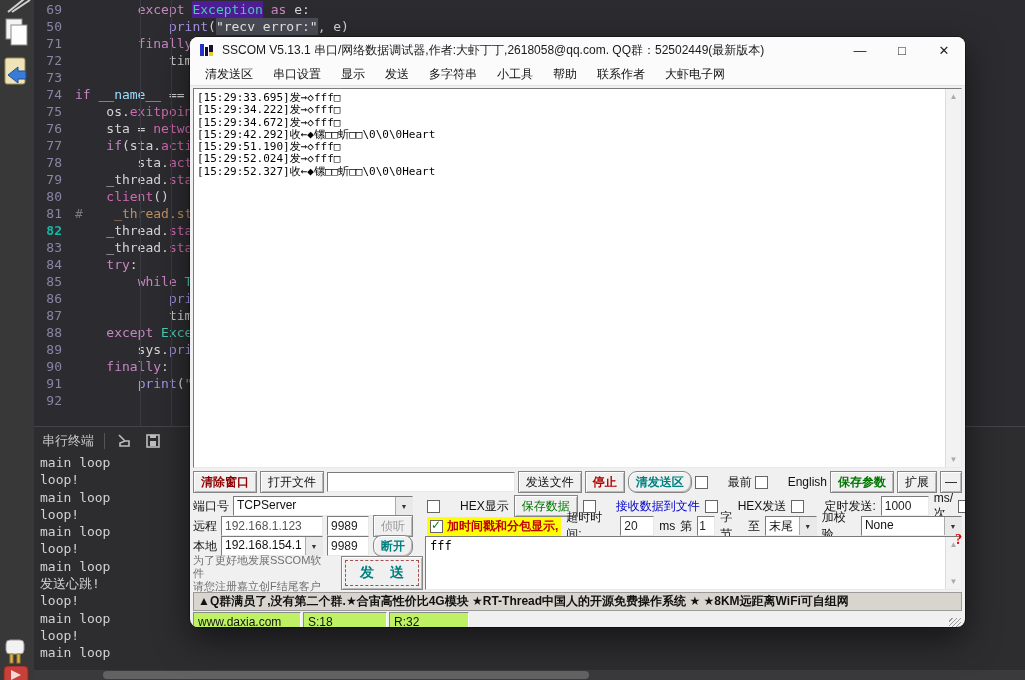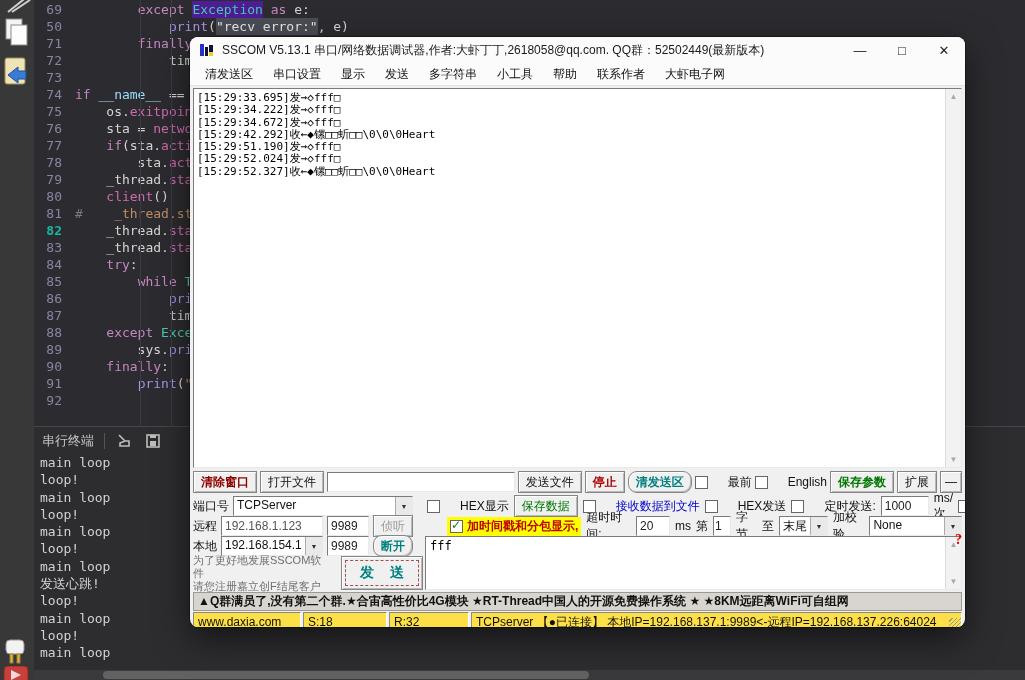--- a/index.html
+++ b/index.html
@@ -66,37 +66,37 @@
   .colL{width:230px;flex:none;}
   .lrow{height:20px;display:flex;align-items:center;gap:4px;}
   .combo{display:inline-flex;align-items:stretch;background:#fff;border:1px solid;
          border-color:#7b7b7b #e9e9e9 #e9e9e9 #7b7b7b;height:18px;cursor:pointer;}
   .combo .val{padding:1px 3px;flex:1;white-space:nowrap;overflow:hidden;font-size:12px;}
   .combo .da{width:16px;background:#e9e9e9;border-left:1px solid #aaa;display:flex;align-items:center;
              justify-content:center;font-size:7px;color:#333;}
   .colR{flex:1;display:flex;flex-direction:column;min-width:0;}
   .orow{height:20px;display:flex;align-items:center;gap:5px;padding-left:4px;}
   .ts{background:#ffff00;color:#c00000;font-weight:bold;display:inline-flex;align-items:center;gap:4px;
-      padding:1px 3px;cursor:pointer;white-space:nowrap;margin-left:20px;}
+      padding:1px 3px;cursor:pointer;white-space:nowrap;}
   .sendwrap{flex:1;position:relative;background:#fff;border:1px solid;
             border-color:#7b7b7b #e9e9e9 #e9e9e9 #7b7b7b;margin-left:2px;}
   .sendtext{padding:2px 4px;font-family:"DejaVu Sans Mono","Liberation Mono",monospace;font-size:12px;color:#000;}
   .reg{height:34px;display:flex;align-items:center;}
   .reg .txt{width:136px;color:#707070;font-size:11px;line-height:13px;flex:none;}
   .sendbtn{width:86px;height:32px;margin-left:12px;background:#f0f0f0;border:1px solid #858585;
            box-shadow:inset 1px 1px 0 #fff,inset -1px -1px 0 #b9b9b9;display:flex;align-items:center;
            justify-content:center;cursor:pointer;position:relative;}
   .sendbtn .focus{position:absolute;inset:3px;border:1px dashed #a05050;}
   .sendbtn .lbl{color:#008080;font-weight:bold;font-size:14px;letter-spacing:6px;padding-left:6px;}
   .qmark{position:absolute;right:0;top:36px;color:#e00000;font-weight:bold;font-size:14px;
          font-family:"Liberation Serif","DejaVu Serif",serif;}
   .banner{height:17px;margin-top:2px;background:#d8d5ce;border:1px solid #9a9a9a;display:flex;
           align-items:center;padding-left:4px;font-weight:bold;font-size:12px;white-space:nowrap;overflow:hidden;}
   .statusbar{height:20px;margin-top:1px;display:flex;gap:2px;align-items:stretch;position:relative;}
-  .seg{border:1px solid;border-color:#8a8a8a #fff #fff #8a8a8a;background:#fde047;display:flex;
+  .seg{border:1px solid;border-color:#8a8a8a #fff #fff #8a8a8a;background:#bef264;display:flex;
        align-items:center;padding:0 4px;font-size:12px;white-space:nowrap;overflow:hidden;}
   .grip{position:absolute;right:1px;bottom:2px;width:12px;height:12px;
         background:repeating-linear-gradient(135deg,transparent,transparent 2px,#9a9a9a 2px,#9a9a9a 3px);}
 </style>
 </head>
 <body>
 
 <div class="ide">
   <div class="strip">
     <span class="ic" style="top:-6px;left:6px">
@@ -342,17 +342,16 @@
       </div>
       <span class="qmark">?</span>
     </div>
 
     <div class="banner">▲Q群满员了,没有第二个群.★合宙高性价比4G模块 ★RT-Thread中国人的开源免费操作系统 ★ ★8KM远距离WiFi可自组网</div>
 
     <div class="statusbar">
       <span class="seg" style="width:98px">www.daxia.com</span>
       <span class="seg" style="width:74px">S:18</span>
       <span class="seg" style="width:70px">R:32</span>
-      <span class="seg" style="flex:1">TCPserver 【●已连接】 本地IP=192.168.137.1:9989&lt;-远程IP=192.168.137.226:64024</span>
       <span class="grip"></span>
     </div>
   </div>
 </div>
 
 </body></html>

